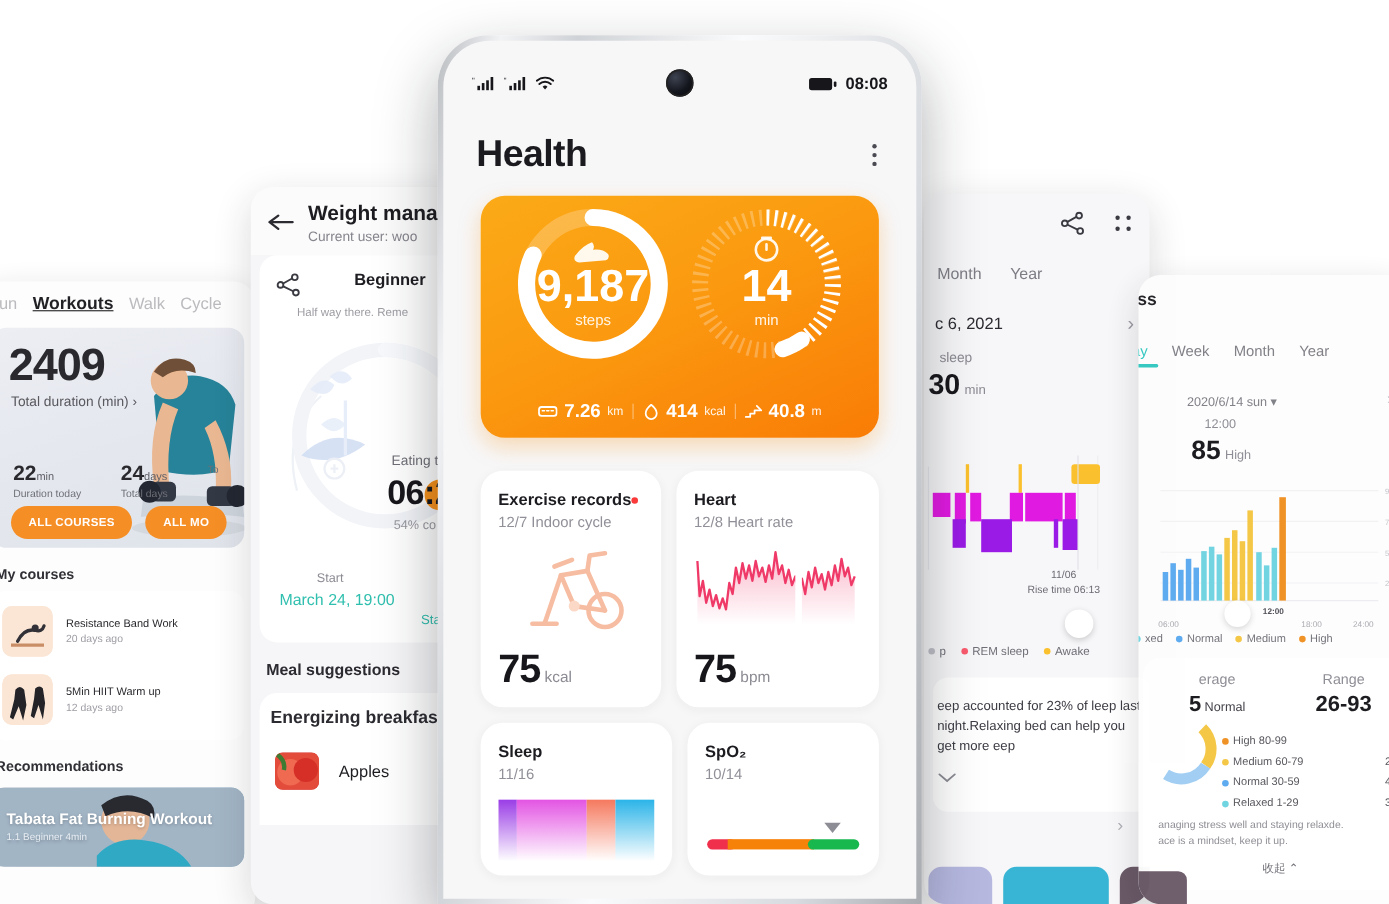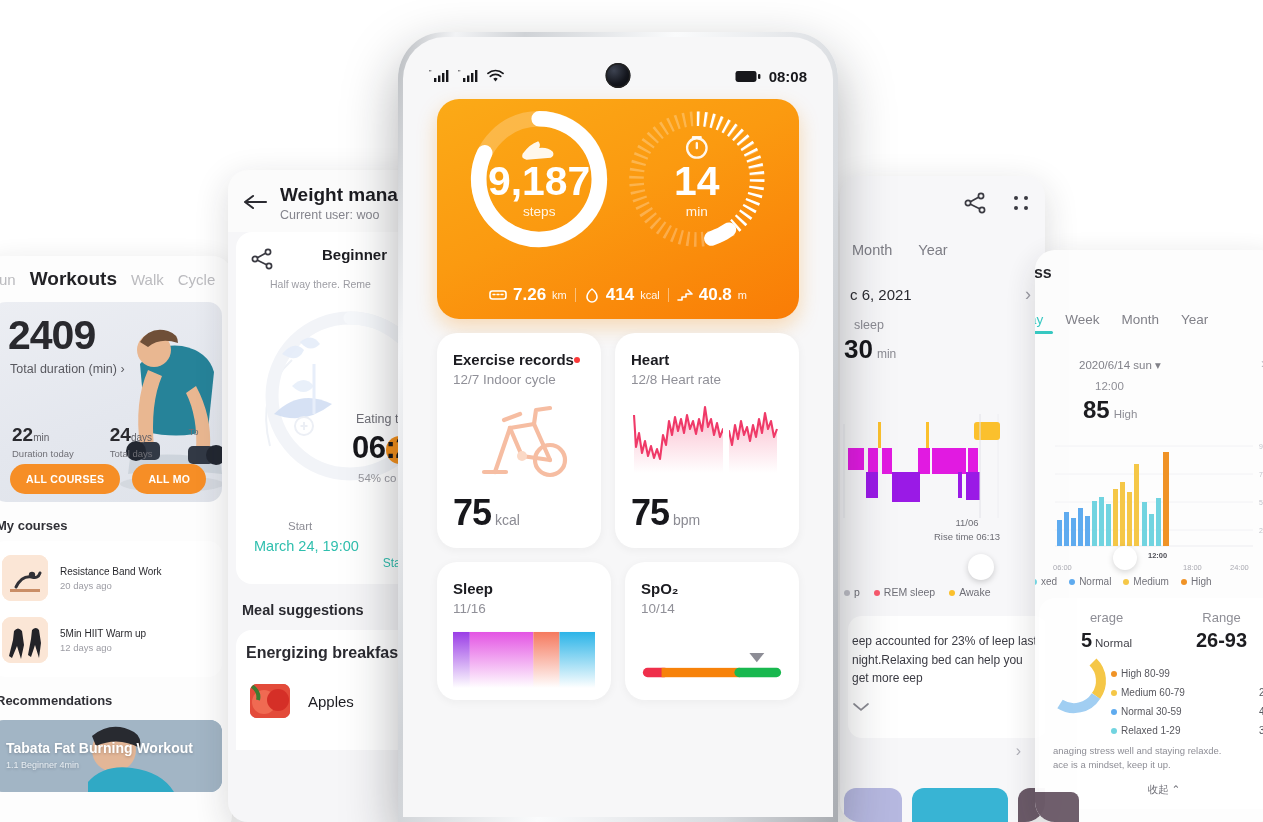--- a/index.html
+++ b/index.html
@@ -27,21 +27,21 @@
     left:-18px; top:256px; width:250px; height:580px;
     background:#fdfdfd;
     border-radius:20px;
   }
   .wk-tabs{
     display:flex; align-items:baseline; gap:14px;
     padding:12px 10px 10px 12px;
     background:#fdfdfd;
   }
   .wk-tab{ font-size:15px; color:#b9b9bd; white-space:nowrap; }
-  .wk-tab.active{ font-size:19px; font-weight:700; color:#1b1b1f; }
+  .wk-tab.active{ font-size:16px; font-weight:700; color:#1b1b1f;text-decoration:underline; }
   .wk-hero{
     position:relative; margin:2px 10px 0 10px; height:200px;
     border-radius:14px; overflow:hidden;
     background:linear-gradient(160deg,#eceef3 0%,#e4e7ee 55%,#dfe3ea 100%);
   }
   .wk-big{ position:absolute; left:16px; top:10px; font-size:41px; font-weight:700; color:#232328; letter-spacing:-1px;}
   .wk-sub{ position:absolute; left:18px; top:60px; font-size:12.5px; color:#53535a;}
   .wk-stats{ position:absolute; left:20px; top:122px; display:flex; gap:36px;}
   .wk-stat b{ font-size:19px; font-weight:700; color:#232328;}
   .wk-stat span{ font-size:10px; color:#5b5b62; }
@@ -174,21 +174,21 @@
     width:25px; height:25px; border-radius:50%;
     background:radial-gradient(circle at 34% 30%, #3d4351 0%, #14161d 55%, #05060a 100%);
     box-shadow:inset 0 0 0 1.5px #222;
   }
   .app-head{ display:flex; align-items:center; justify-content:space-between; padding:28px 30px 12px 30px;}
   .app-title{ font-size:34px; font-weight:700; color:#1a1a1f; letter-spacing:-.5px;}
   .kebab{ display:flex; flex-direction:column; gap:4px; padding:6px;}
   .kebab i{ width:4px;height:4px;border-radius:50%; background:#4a4a52; display:block;}
 
   .hero{
-    margin:6px 34px 0 34px; height:220px; border-radius:22px;
+    margin:6px 34px 16px 34px; height:220px; border-radius:22px;
     background:linear-gradient(155deg,#fbaa17 0%,#fb9a10 45%,#f97c06 100%);
     position:relative; overflow:hidden;
     box-shadow:0 8px 20px rgba(249,140,8,.28);
   }
   .hero-metrics{
     position:absolute; left:0; right:0; bottom:14px;
     display:flex; align-items:center; justify-content:center; gap:8px;
     color:#fff;
   }
   .hm{ display:flex; align-items:center; gap:6px; font-size:17px; font-weight:700; }
@@ -590,20 +590,28 @@
         <div class="camera"></div>
         <div class="st-right">
           <svg width="26" height="13" viewBox="0 0 26 13">
             <rect x="0.5" y="1" width="21" height="11" rx="2.4" fill="#17171b"></rect>
             <rect x="23" y="4" width="2.4" height="5" rx="1" fill="#17171b"></rect>
           </svg>
           <span>08:08</span>
         </div>
       </div>
 
+      <div class="app-head">
+        <div class="app-title">Health</div>
+        <div class="kebab">
+            <i></i>
+            <i></i>
+            <i></i>
+          </div>
+      </div>
 
       <div class="hero">
         <svg viewBox="0 0 372 168" width="100%" height="168" style="display:block">
 
           <circle cx="105" cy="80" r="62" fill="none" stroke="rgba(255,255,255,.22)" stroke-width="16"></circle>
           <path d="M105 18 a62 62 0 1 1 -56 35" fill="none" stroke="#ffffff" stroke-width="16" stroke-linecap="round"></path>
           <g transform="translate(105,48)">
             <path d="M-17 6 q7 -10 16 -13 q3 3 1 7 q9 -1 14 4 q2 4 -2 6 l-25 2 q-6 -1 -4 -6 Z" fill="rgba(255,255,255,.92)"></path>
           </g>
           <text x="105" y="96" text-anchor="middle" font-size="42" font-weight="bold" fill="#ffffff" font-family="Liberation Sans, sans-serif">9,187</text>

